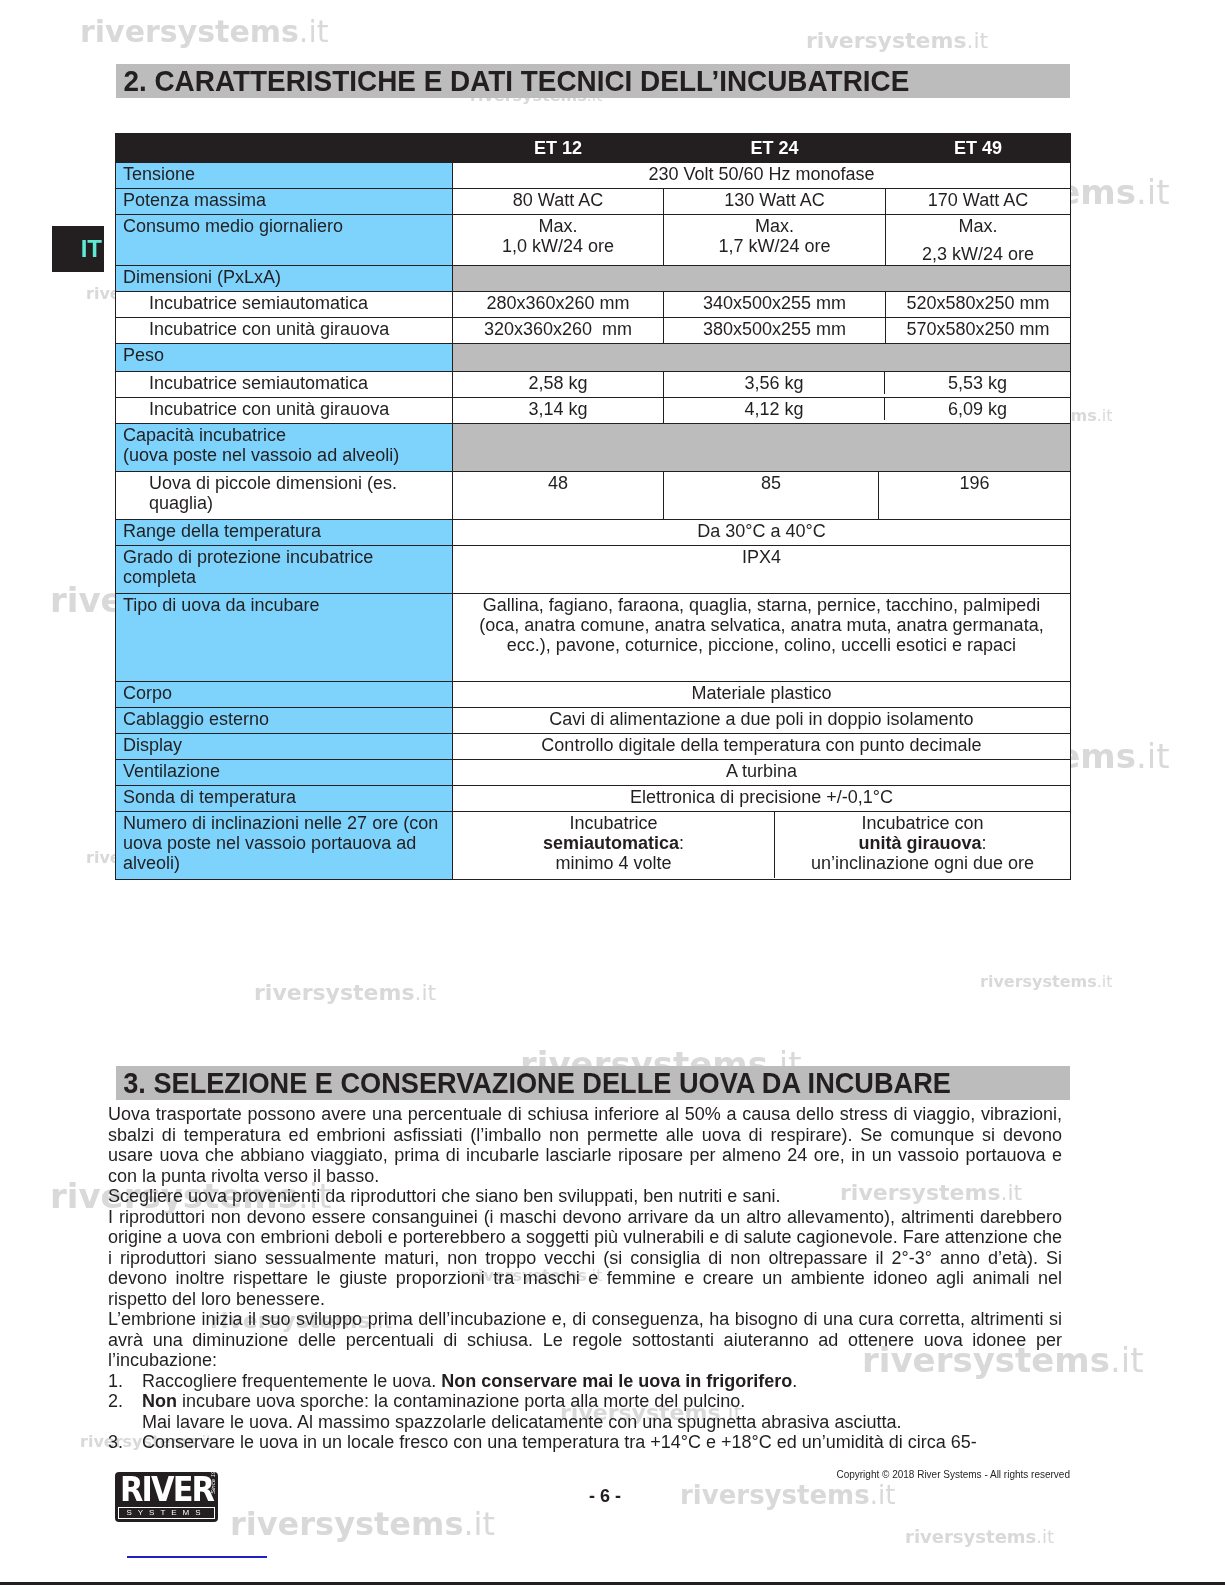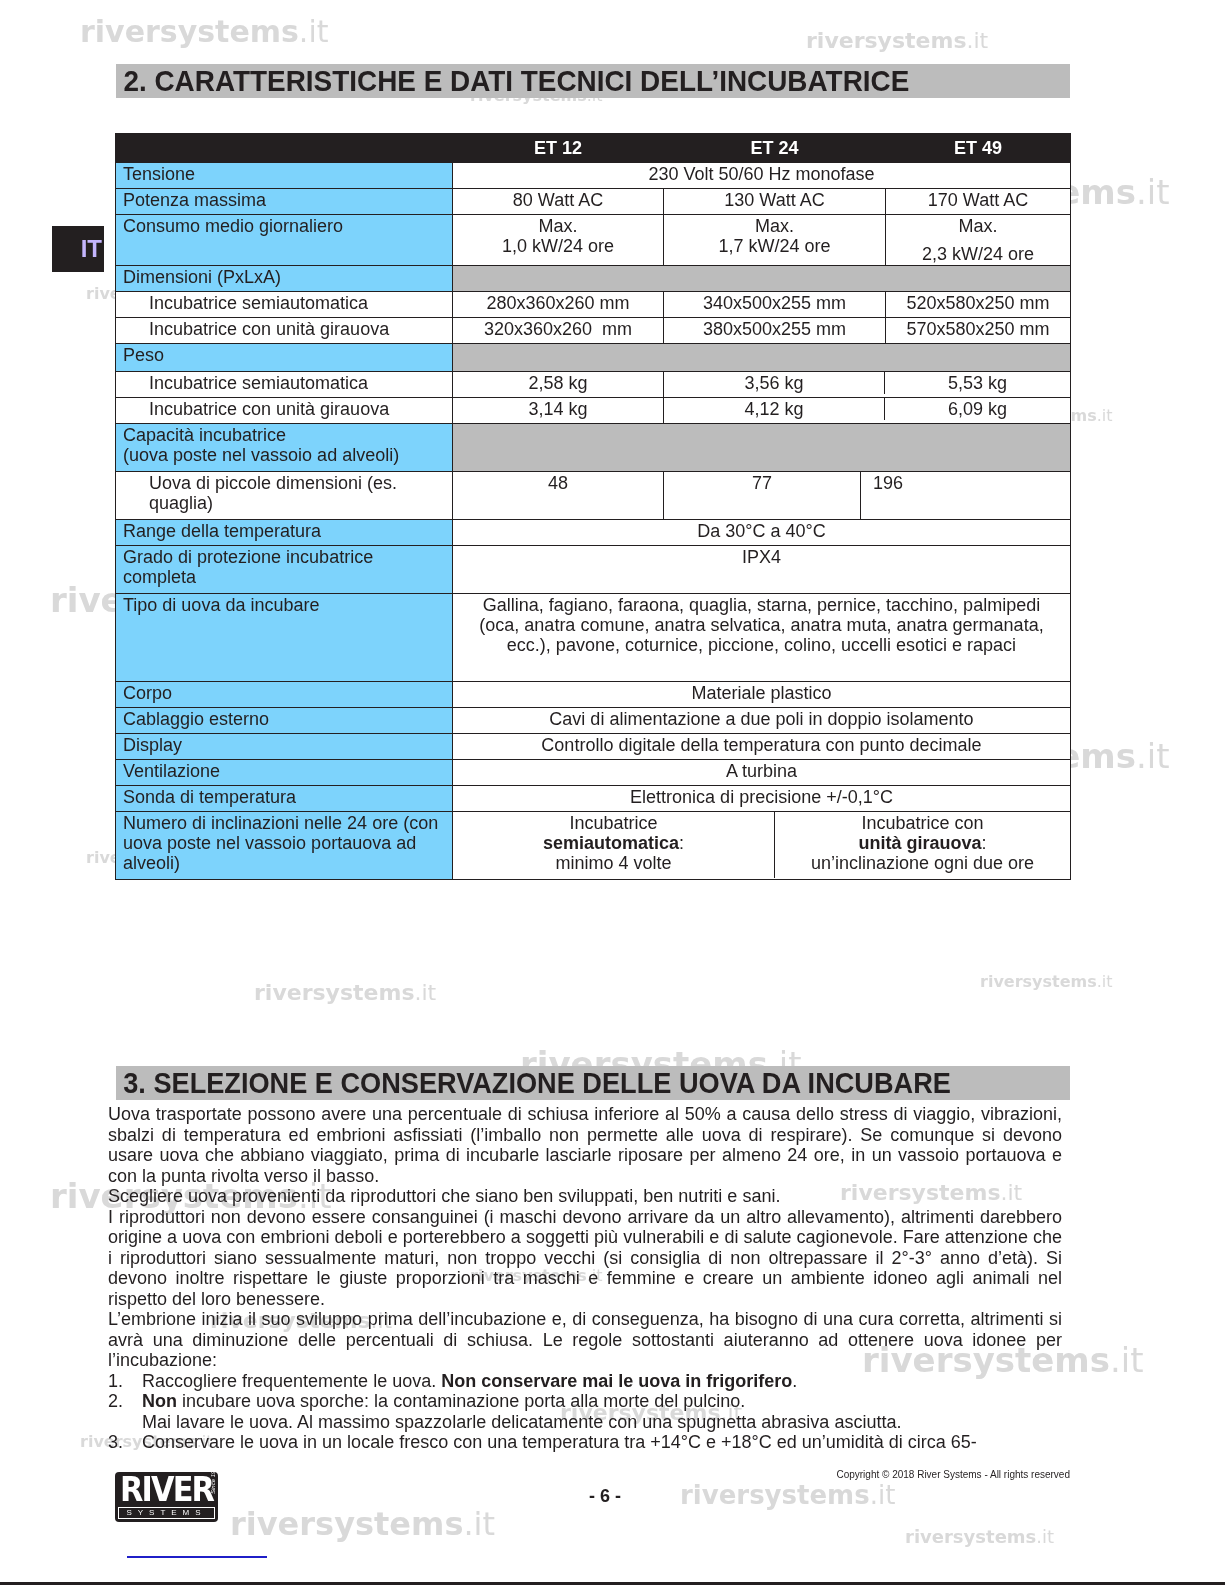--- a/index.html
+++ b/index.html
@@ -7,21 +7,21 @@
          font-family: "Liberation Sans", sans-serif; color: #231f20; }
   .wm { position: absolute; font-family: "DejaVu Sans", sans-serif; font-weight: bold;
         color: #d9d9d9; white-space: nowrap; z-index: 0; letter-spacing: 0px; }
   .wm .tld { font-weight: normal; }
   .content { position: absolute; left: 0; top: 0; width: 1225px; height: 1585px; z-index: 1; }
   .section-title { position: absolute; left: 116px; width: 954px; height: 34px; background: #bcbcbc;
                    font-family: "Liberation Sans", sans-serif; font-weight: bold; font-size: 30px;
                    line-height: 34px; color: #231f20; white-space: nowrap; transform-origin: left center; }
   .section-title span { display: inline-block; padding-left: 8px; transform: scaleX(0.93); transform-origin: left center; }
   .lang-tab { position: absolute; left: 52px; top: 226px; width: 52px; height: 46px; background: #231f20;
-              color: #c4b5fd; font-weight: bold; font-size: 24px; line-height: 46px; text-align: right;
+              color: #5eead4; font-weight: bold; font-size: 24px; line-height: 46px; text-align: right;
               padding-right: 2px; box-sizing: border-box; }
   table.spec { position: absolute; left: 115px; top: 133px; width: 955px; border-collapse: collapse;
                font-size: 18px; table-layout: fixed; }
   table.spec td, table.spec th { border: 1.5px solid #231f20; padding: 1px 7px; vertical-align: top;
                line-height: 20px; }
   table.spec th { background: #231f20; color: #fff; font-weight: bold; text-align: center; height: 26px;
                   vertical-align: middle; border-color: #231f20; border-left: 1.5px solid #fff; }
   table.spec th:first-child { border-left: 1.5px solid #231f20; }
   table.spec td.lbl { background: #7dd3fc; text-align: left; }
   table.spec td.lbl.indent { background: #fff; padding-left: 33px; }
@@ -176,22 +176,22 @@
             <div>Capacità incubatrice</div>
             <div>(uova poste nel vassoio ad alveoli)</div>
           </td>
       <td class="grey" colspan="3"></td>
     </tr>
     <tr style="height:48px">
       <td class="lbl indent">Uova di piccole dimensioni (es. quaglia)</td>
       <td class="val">48</td>
       <td class="val" colspan="2" style="padding:0;height:46px">
         <div style="display:flex;height:100%">
-              <span style="flex:1;text-align:center;padding:1px 0">77</span>
-              <span style="width:185px;text-align:left;padding:1px 12px;border-left:1.5px solid #231f20">196</span>
+              <span style="flex:1;text-align:center;padding:1px 0">85</span>
+              <span style="width:185px;text-align:center;padding:1px 3px;border-left:1.5px solid #231f20">196</span>
             </div>
       </td>
     </tr>
     <tr>
       <td class="lbl">Range della temperatura</td>
       <td class="val" colspan="3">Da 30°C a 40°C</td>
     </tr>
     <tr style="height:48px">
       <td class="lbl">Grado di protezione incubatrice completa</td>
       <td class="val" colspan="3">IPX4</td>
@@ -214,21 +214,21 @@
     </tr>
     <tr>
       <td class="lbl">Ventilazione</td>
       <td class="val" colspan="3">A turbina</td>
     </tr>
     <tr>
       <td class="lbl">Sonda di temperatura</td>
       <td class="val" colspan="3">Elettronica di precisione +/-0,1°C</td>
     </tr>
     <tr style="height:68px">
-      <td class="lbl">Numero di inclinazioni nelle 24 ore (con uova poste nel vassoio portauova ad alveoli)</td>
+      <td class="lbl">Numero di inclinazioni nelle 27 ore (con uova poste nel vassoio portauova ad alveoli)</td>
       <td class="val" colspan="3" style="padding:0">
         <div style="display:flex;height:66px">
           <div style="width:321px;text-align:center;padding:1px 0">
             <div>Incubatrice</div>
             <div><b>semiautomatica</b><span>:</span></div>
             <div>minimo 4 volte</div>
           </div>
           <div style="flex:1;text-align:center;padding:1px 0;border-left:1.5px solid #231f20">
             <div>Incubatrice con</div>
             <div><b>unità girauova</b><span>:</span></div>

